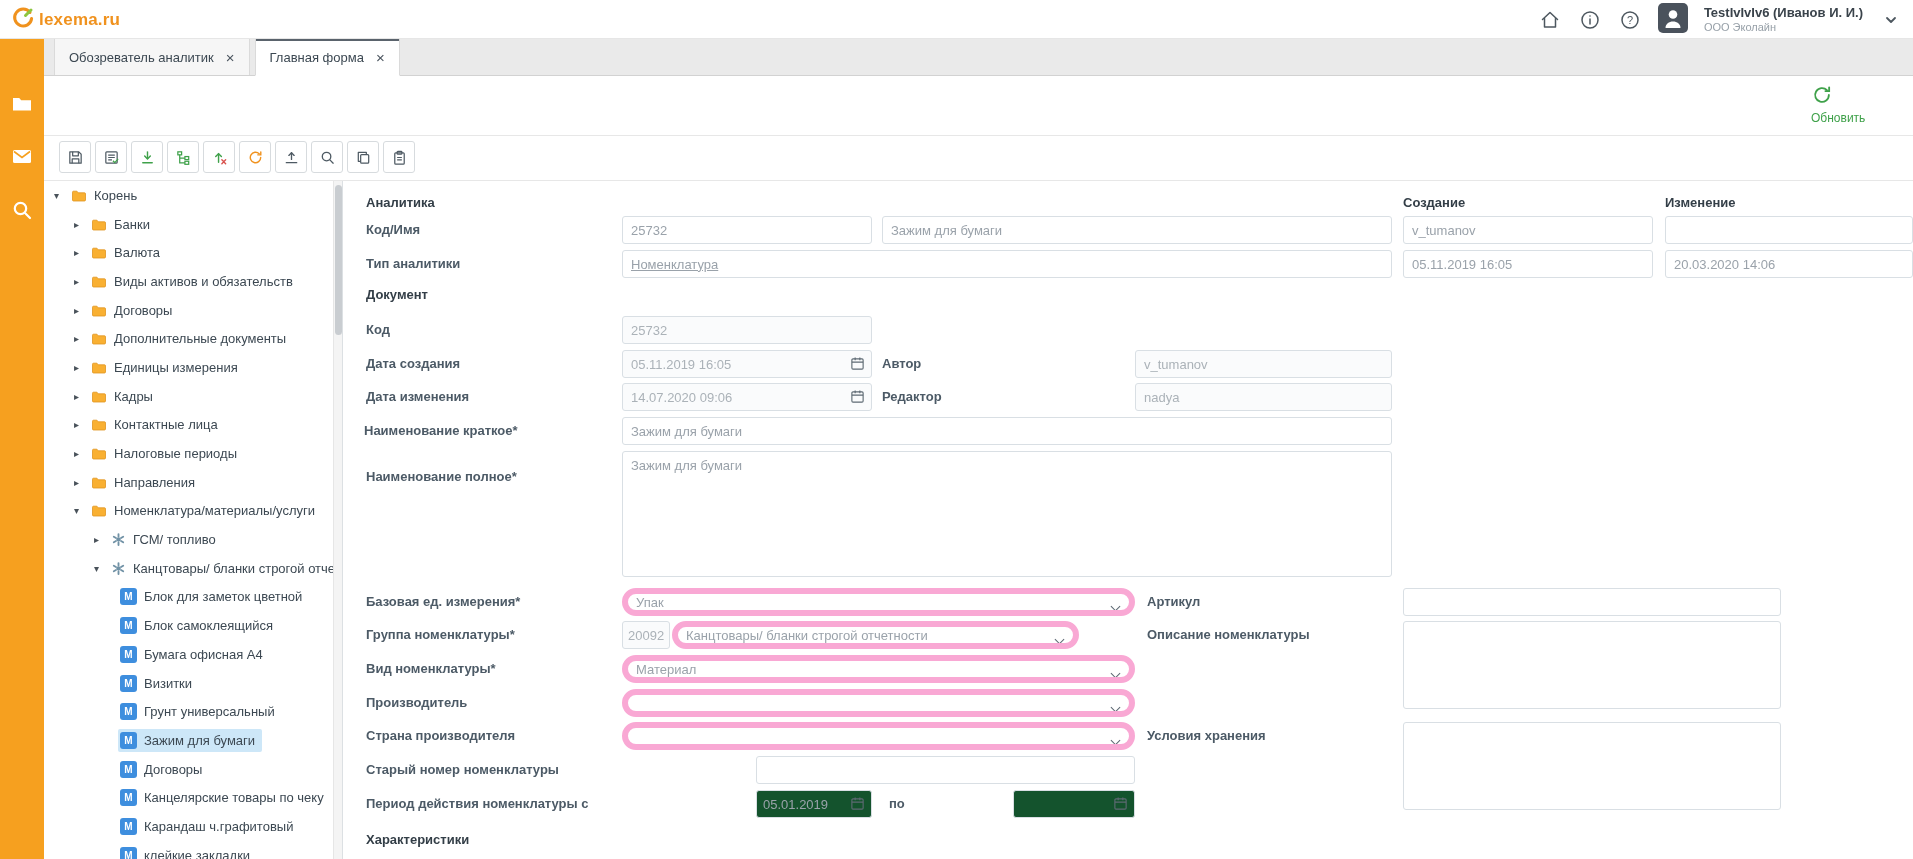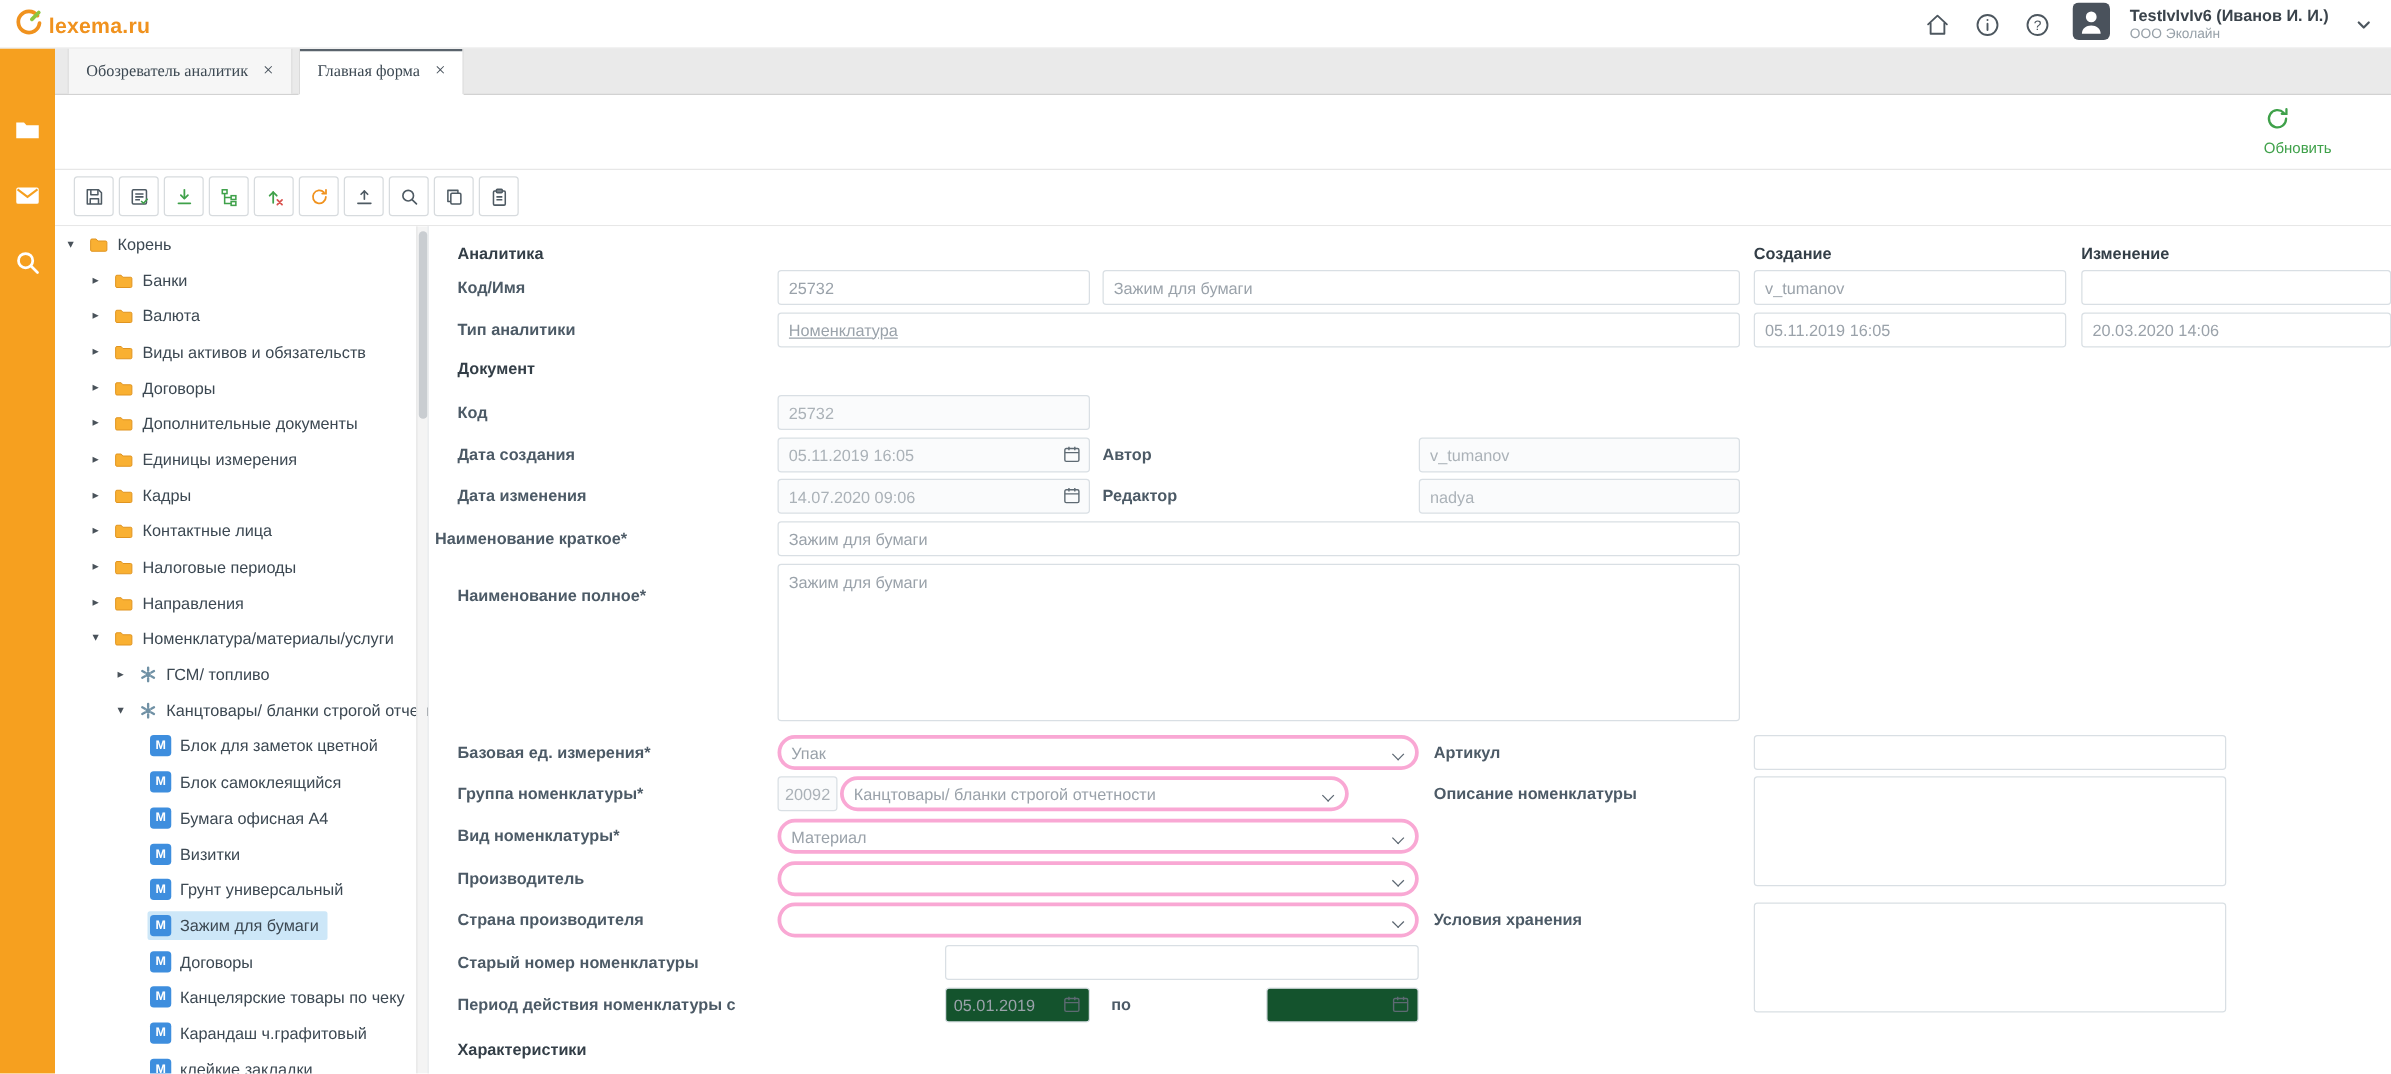--- a/index.html
+++ b/index.html
@@ -14,21 +14,21 @@
   .hicon { width:24px; height:24px; display:flex; align-items:center; justify-content:center; cursor:pointer; background:none; border:none; }
   .userblock { display:flex; flex-direction:column; line-height:1.25; }
   .uname { font-size:13px; font-weight:700; color:#3A434B; white-space:nowrap; }
   .uorg  { font-size:11px; color:#97A0A8; }
 
   
   .rail { position:absolute; left:0; top:39px; width:44px; height:820px; background:#F6A01F; }
   .rail-btn { position:absolute; left:11px; width:22px; height:22px; background:none; border:none; padding:0; cursor:pointer; }
 
   
-  .tabbar { position:absolute; left:44px; top:39px; width:1869px; height:37px; background:#EAEAEA; border-bottom:1px solid #D2D2D2; display:flex; align-items:stretch; padding-left:10px;font-family:Liberation Serif, serif; }
+  .tabbar { position:absolute; left:44px; top:39px; width:1869px; height:37px; background:#EAEAEA; border-bottom:1px solid #D2D2D2; display:flex; align-items:stretch; padding-left:10px; }
   .tab { display:flex; align-items:center; padding:0 14px; font-size:13px; color:#3C4852; background:#F6F6F6; border-left:1px solid #DADADA; border-right:1px solid #DADADA; margin-right:5px; cursor:pointer; white-space:nowrap; }
   .tab.active { background:#fff; box-shadow:inset 0 2px 0 #5A636C; border-bottom:1px solid #fff; margin-bottom:-1px; }
   .tclose { margin-left:12px; font-size:15px; color:#4A545E; line-height:1; cursor:pointer; }
 
   
   .refresh-global { position:absolute; right:18px; top:84px; width:84px; text-align:left; cursor:pointer; background:none; border:none; }
   .refresh-label { font-size:12px; color:#3FA14A; margin-top:2px; }
   .hr1 { position:absolute; left:44px; top:135px; width:1869px; height:1px; background:#E7E7E7; }
   .hr2 { position:absolute; left:44px; top:180px; width:1869px; height:1px; background:#E7E7E7; }
 
@@ -51,21 +51,21 @@
   .formarea { position:absolute; left:343px; top:181px; width:1570px; height:678px; background:#fff; }
   .sect { position:absolute; font-size:13px; font-weight:700; color:#333E47; }
   .lbl { position:absolute; height:28px; line-height:28px; font-size:13px; color:#4C5A66; white-space:nowrap;font-weight:bold; }
   .inp { position:absolute; height:28px; border:1px solid #D9DFE4; border-radius:3px; font-family:inherit; font-size:13px; color:#9AA2AA; padding:0 8px; background:#fff; outline:none; }
   .inp.dis { background:#FAFBFC; color:#ABB2B8; }
   .ta { position:absolute; border:1px solid #D9DFE4; border-radius:3px; font-family:inherit; font-size:13px; color:#9AA2AA; padding:6px 8px; background:#fff; resize:none; outline:none; }
   .f { position:absolute; height:28px; }
   .f .fill { width:100%; height:100%; border:1px solid #D9DFE4; border-radius:3px; font-family:inherit; font-size:13px; color:#9AA2AA; padding:0 26px 0 8px; background:#14532d; outline:none; }
   .f.dis .fill { background:#FAFBFC; color:#ABB2B8; }
   .cal { position:absolute; right:6px; top:6px; width:16px; height:16px; cursor:pointer; }
-  .sel { position:absolute; height:28px; border:3px solid #f9a8d4; border-radius:14px; background:#fff; display:flex; align-items:center; padding:0 28px 0 8px; font-size:13px; color:#9AA2AA; cursor:pointer; white-space:nowrap; overflow:hidden; }
+  .sel { position:absolute; height:28px; border:6px solid #f9a8d4; border-radius:14px; background:#fff; display:flex; align-items:center; padding:0 28px 0 8px; font-size:13px; color:#9AA2AA; cursor:pointer; white-space:nowrap; overflow:hidden; }
   .chev { position:absolute; right:10px; top:9px; width:7px; height:7px; border-right:1.6px solid #5A6570; border-bottom:1.6px solid #5A6570; transform:rotate(45deg); }
 </style>
 </head>
 <body>
 
 <div class="screen">
 
   <div class="header">
     <div class="logo">
       <span>
@@ -504,21 +504,21 @@
     <div class="f dis" style="left:279px;top:202px;width:250px">
       <input class="fill" value="14.07.2020 09:06" style="">
       <span class="cal"><svg width="15" height="15" viewBox="0 0 16 16" fill="none" stroke="#5E6A73" stroke-width="1.2">
             <rect x="2" y="3" width="12" height="11" rx="1.2"></rect>
             <path d="M2 6.5h12M5.5 1.5v3M10.5 1.5v3"></path>
           </svg></span>
     </div>
     <div class="lbl" style="left:539px;top:202px">Редактор</div>
     <input class="inp dis" style="left: 792px; top: 202px; width: 257px;" value="nadya">
 
-    <div class="lbl" style="left:5px;top:236px">Наименование краткое*</div>
+    <div class="lbl" style="left:21px;top:236px">Наименование краткое*</div>
     <input class="inp" style="left: 279px; top: 236px; width: 770px;" value="Зажим для бумаги">
 
     <div class="lbl" style="left:23px;top:282px">Наименование полное*</div>
     <textarea class="ta" style="left: 279px; top: 270px; width: 770px; height: 126px;">Зажим для бумаги</textarea>
 
     <div class="lbl" style="left:23px;top:407px">Базовая ед. измерения*</div>
     <div class="sel" style="left:279px;top:407px;width:513px">
       <span>Упак</span>
       <span class="chev"></span>
     </div>

